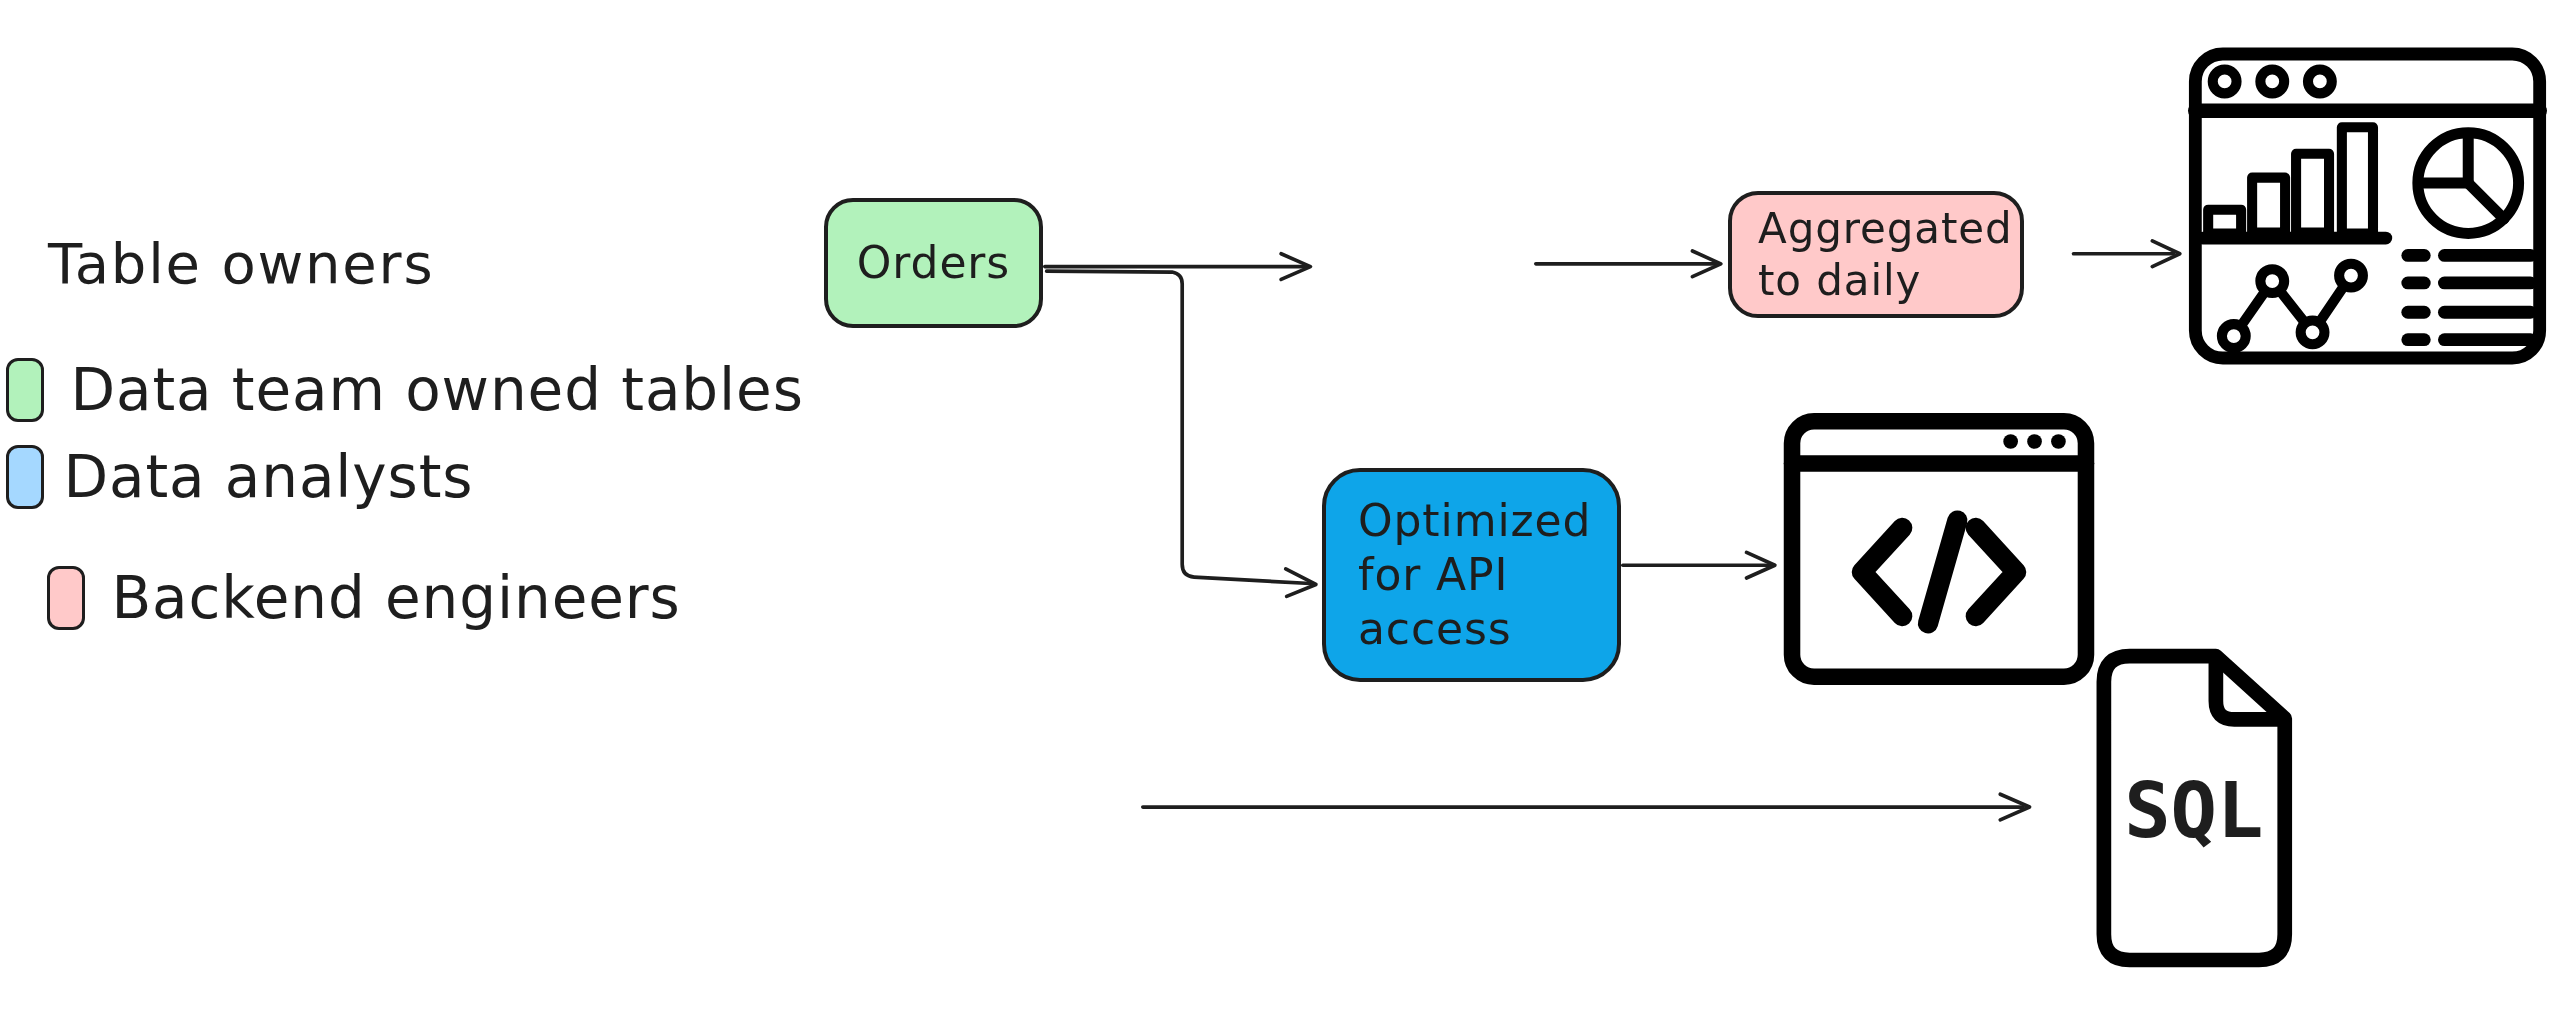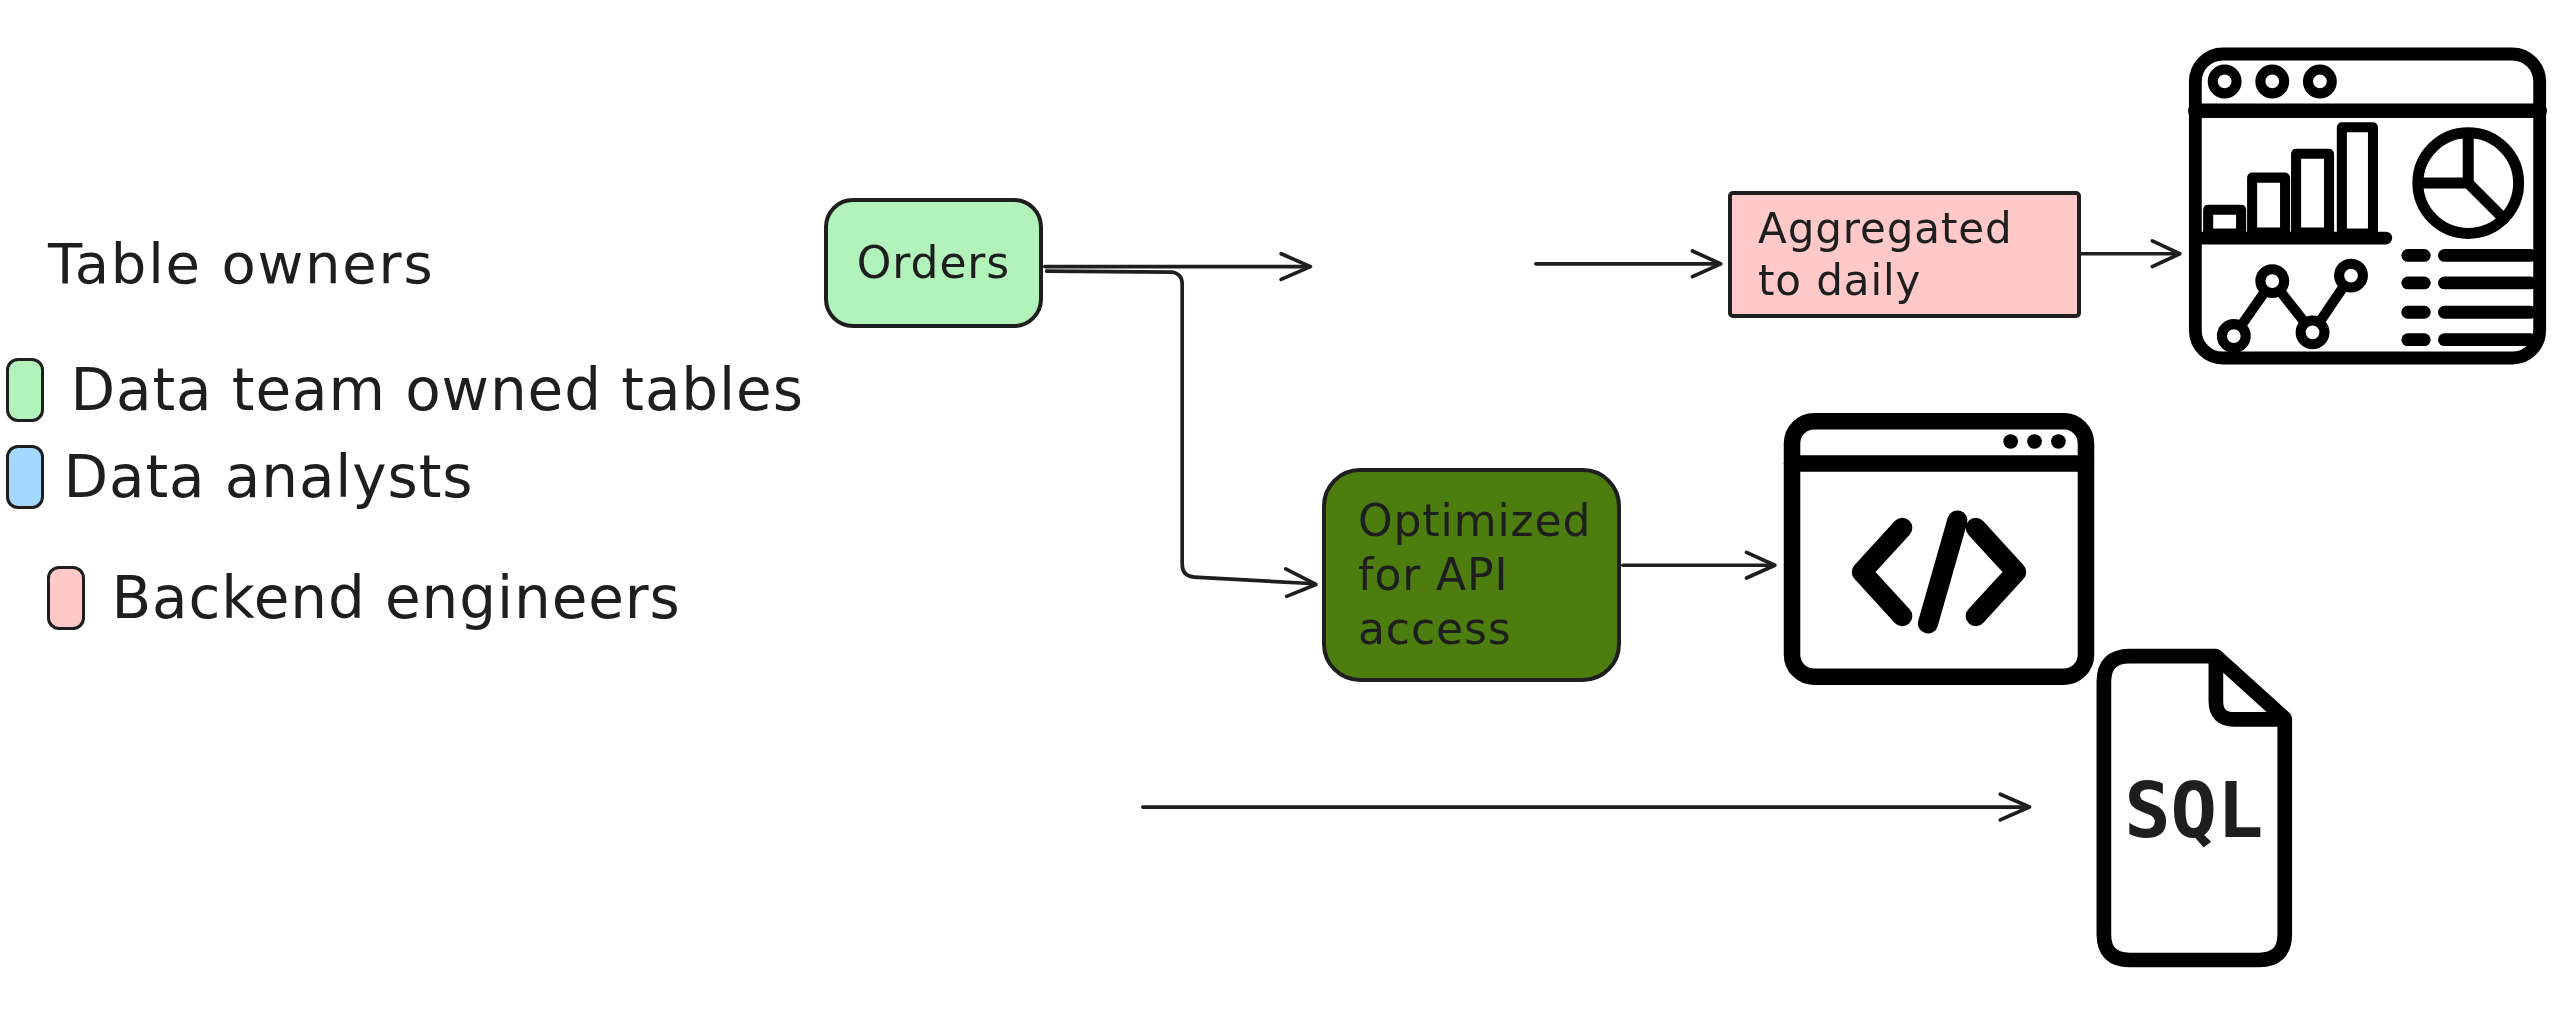--- a/index.html
+++ b/index.html
@@ -24,21 +24,21 @@
   
   .node{
     position:absolute;box-sizing:border-box;border:4.6px solid #1e1e1e;
     display:flex;align-items:center;white-space:pre-line;
     font-size:42px;line-height:1.22;letter-spacing:0.9px;
   }
   .node.center{justify-content:center;text-align:center;}
   .node.leftpad{justify-content:flex-start;text-align:left;padding-left:26px;}
   .node.orders      {left:824px; top:198px; width:219px;height:130px;border-radius:29px;font-size:44px;}
   .node.add-metrics {left:1313px;top:202px; width:221px;height:126px;border-radius:33px;}
-  .node.aggregated  {left:1728px;top:191px; width:353px;height:127px;border-radius:5px;}
+  .node.aggregated  {left:1728px;top:191px; width:296px;height:127px;border-radius:30px;}
   .node.optimized   {left:1322px;top:468px; width:299px;height:214px;border-radius:38px;font-size:44px;}
   .node.clickstream {left:835px; top:718px; width:306px;height:135px;border-radius:33px;font-size:44px;}
   
   .icon{position:absolute;}
   .icon.dashboard  {left:2184px;top:43px;  width:367px;height:326px;}
   .icon.codewindow {left:1781px;top:410px; width:316px;height:278px;}
   .icon.sqlfile    {left:2078px;top:646px; width:217px;height:325px;}
   
   .arrows{position:absolute;left:0;top:0;width:2576px;height:1015px;}
   .arrows path{fill:none;stroke:#1e1e1e;stroke-width:4;stroke-linecap:round;stroke-linejoin:round;}
@@ -93,21 +93,21 @@
   <div class="node orders center" style="background-color: rgb(178, 242, 187);">
     <span>Orders</span>
   </div>
 
 
   <div class="node aggregated leftpad" style="background-color: rgb(255, 201, 201);">
     <span>Aggregated
 to daily</span>
   </div>
 
-  <div class="node optimized leftpad" style="background-color: #4d7c0f; padding-left: 32px;">
+  <div class="node optimized leftpad" style="background-color: #0ea5e9; padding-left: 32px;">
     <span>Optimized
 for API
 access</span>
   </div>
 
 
   <svg class="icon dashboard" viewBox="0 0 200 178">
     <g fill="none" stroke="#000000" stroke-linecap="round" stroke-linejoin="round">
       <rect x="6" y="6" width="188" height="166" rx="15" stroke-width="7"></rect>
       <line x1="6" y1="37" x2="194" y2="37" stroke-width="8"></line>

